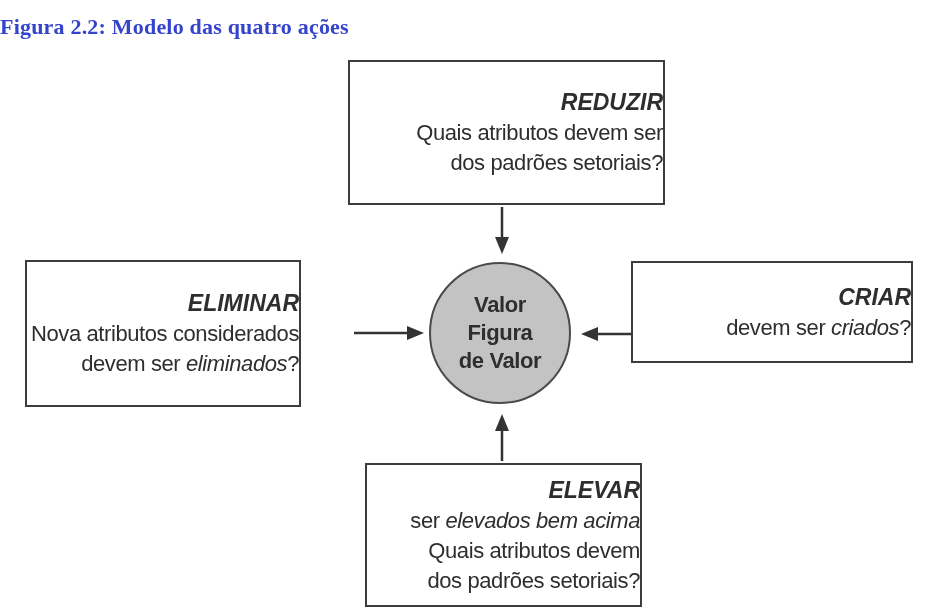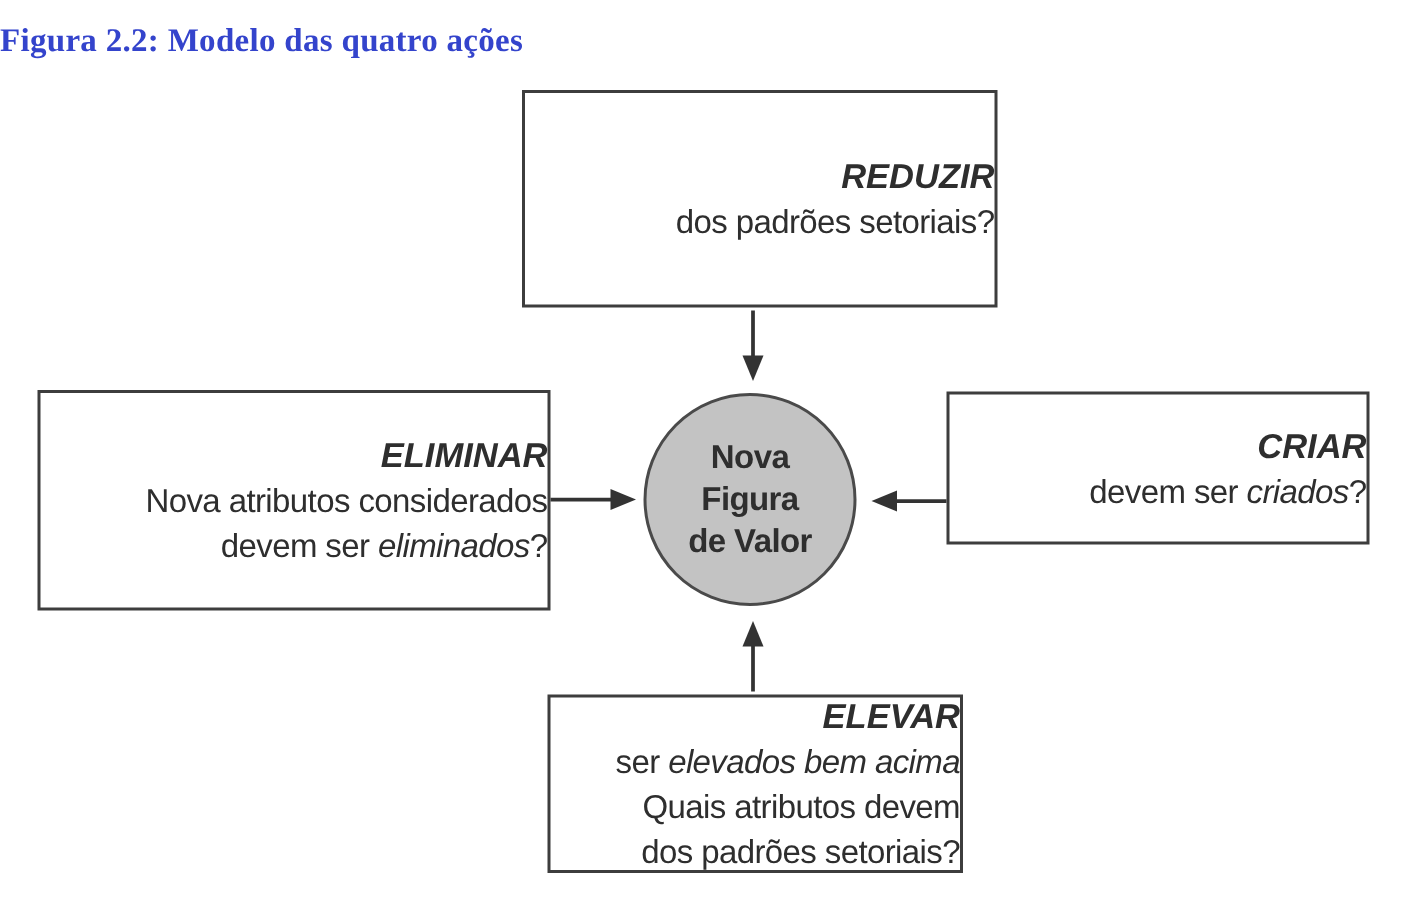--- a/index.html
+++ b/index.html
@@ -57,23 +57,23 @@
   }
   .box-title {
     font-weight: bold;
     font-style: italic;
     font-size: 23px;
     line-height: 31px;
     letter-spacing: 0;
   }
   .italic { font-style: italic; }
   .box-top    { left: 348px; top: 60px;  width: 317px; height: 145px; }
-  .box-left   { left: 25px;  top: 260px; width: 342px; height: 147px; }
+  .box-left   { left: 25px;  top: 260px; width: 276px; height: 147px; }
   .box-right  { left: 631px; top: 261px; width: 282px; height: 102px; }
-  .box-bottom { left: 365px; top: 463px; width: 277px; height: 119px; padding-left: 40px; }
+  .box-bottom { left: 365px; top: 463px; width: 277px; height: 144px; padding-left: 40px; }
   .circle {
     position: absolute;
     left: 429px;
     top: 262px;
     width: 142px;
     height: 142px;
     border-radius: 50%;
     background: var(--circle-fill);
     border: 2px solid var(--circle-border);
     display: flex;
@@ -113,20 +113,21 @@
     </g>
 
     <g stroke="#333333" fill="#333333">
       <line x1="642" y1="334" x2="597" y2="334" stroke-width="2.5"></line>
       <polygon points="581,334 598,327 598,341" stroke="none"></polygon>
     </g>
   </svg>
 
   <div class="box box-top">
     <div class="box-title">REDUZIR</div>
+    <div class="box-line">Quais atributos devem ser</div>
     <div class="box-line">dos padrões setoriais?</div>
   </div>
 
   <div class="box box-left">
     <div class="box-title">ELIMINAR</div>
     <div class="box-line">Nova atributos considerados</div>
     <div class="box-line"><span>devem ser </span><span class="italic">eliminados</span><span>?</span></div>
   </div>
 
   <div class="box box-right">
@@ -135,18 +136,18 @@
   </div>
 
   <div class="box box-bottom">
     <div class="box-title">ELEVAR</div>
     <div class="box-line"><span>ser </span><span class="italic">elevados bem acima</span></div>
     <div class="box-line">Quais atributos devem</div>
     <div class="box-line">dos padrões setoriais?</div>
   </div>
 
   <div class="circle">
-    <div>Nova</div>
+    <div>Valor</div>
     <div>Figura</div>
     <div>de Valor</div>
   </div>
 
 </div>
 
 </body></html>

